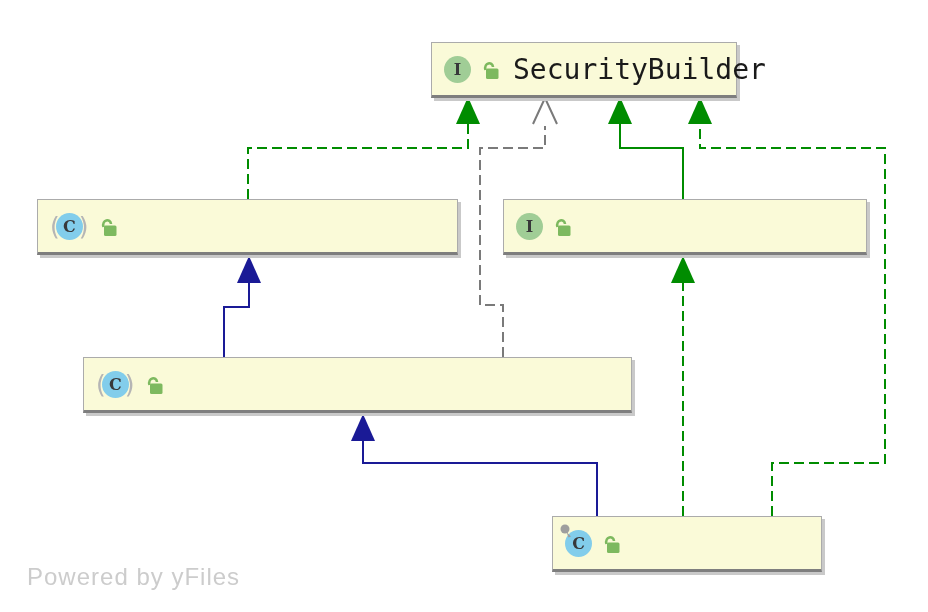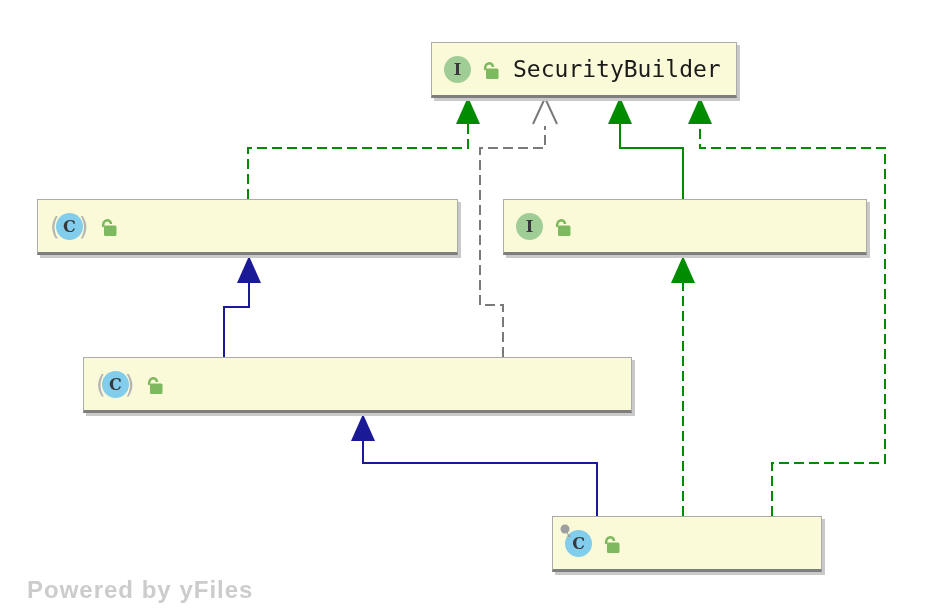--- a/index.html
+++ b/index.html
@@ -36,43 +36,43 @@
   .node{
     position:absolute;height:56px;box-sizing:border-box;
     background:var(--node-fill);
     border:1px solid var(--node-border);
     border-bottom:3px solid var(--node-border-bottom);
     box-shadow:3px 3px 0 var(--node-shadow);
     display:flex;align-items:center;padding-left:12px;
     cursor:default;
   }
   .node .label{
-    font-size:23px;color:var(--label-color);margin-left:13px;white-space:nowrap;
+    font-size:28px;color:var(--label-color);margin-left:13px;white-space:nowrap;
   }
   .iconwrap{position:relative;display:flex;align-items:center;}
   .circle{
     width:27px;height:27px;border-radius:50%;
     display:flex;align-items:center;justify-content:center;
     font-family:"DejaVu Serif",serif;font-size:16px;font-weight:bold;color:#38383a;
     flex:0 0 auto;
   }
   .circle.iface{background:var(--iface-circle);}
   .circle.cls{background:var(--class-circle);}
   .paren{
     font-family:"DejaVu Sans",sans-serif;font-size:25px;color:var(--paren-gray);
     font-weight:normal;line-height:27px;
   }
   .paren.l{margin-right:-4px;}
   .paren.r{margin-left:-4px;}
   .lock{margin-left:8px;flex:0 0 auto;display:flex;}
   .pin{position:absolute;left:-6px;top:-7px;}
   .watermark{
-    position:absolute;left:27px;top:576px;
+    position:absolute;left:27px;top:563px;
     font-family:"Liberation Sans","DejaVu Sans",sans-serif;
-    font-size:24px;color:var(--watermark);letter-spacing:1px;font-weight:bold;
+    font-size:24px;color:var(--watermark);letter-spacing:1px;
   }
 </style>
 </head>
 <body>
 
 <div class="canvas">
 
   <svg class="edges" width="928" height="612" viewBox="0 0 928 612">
 
     <g>

